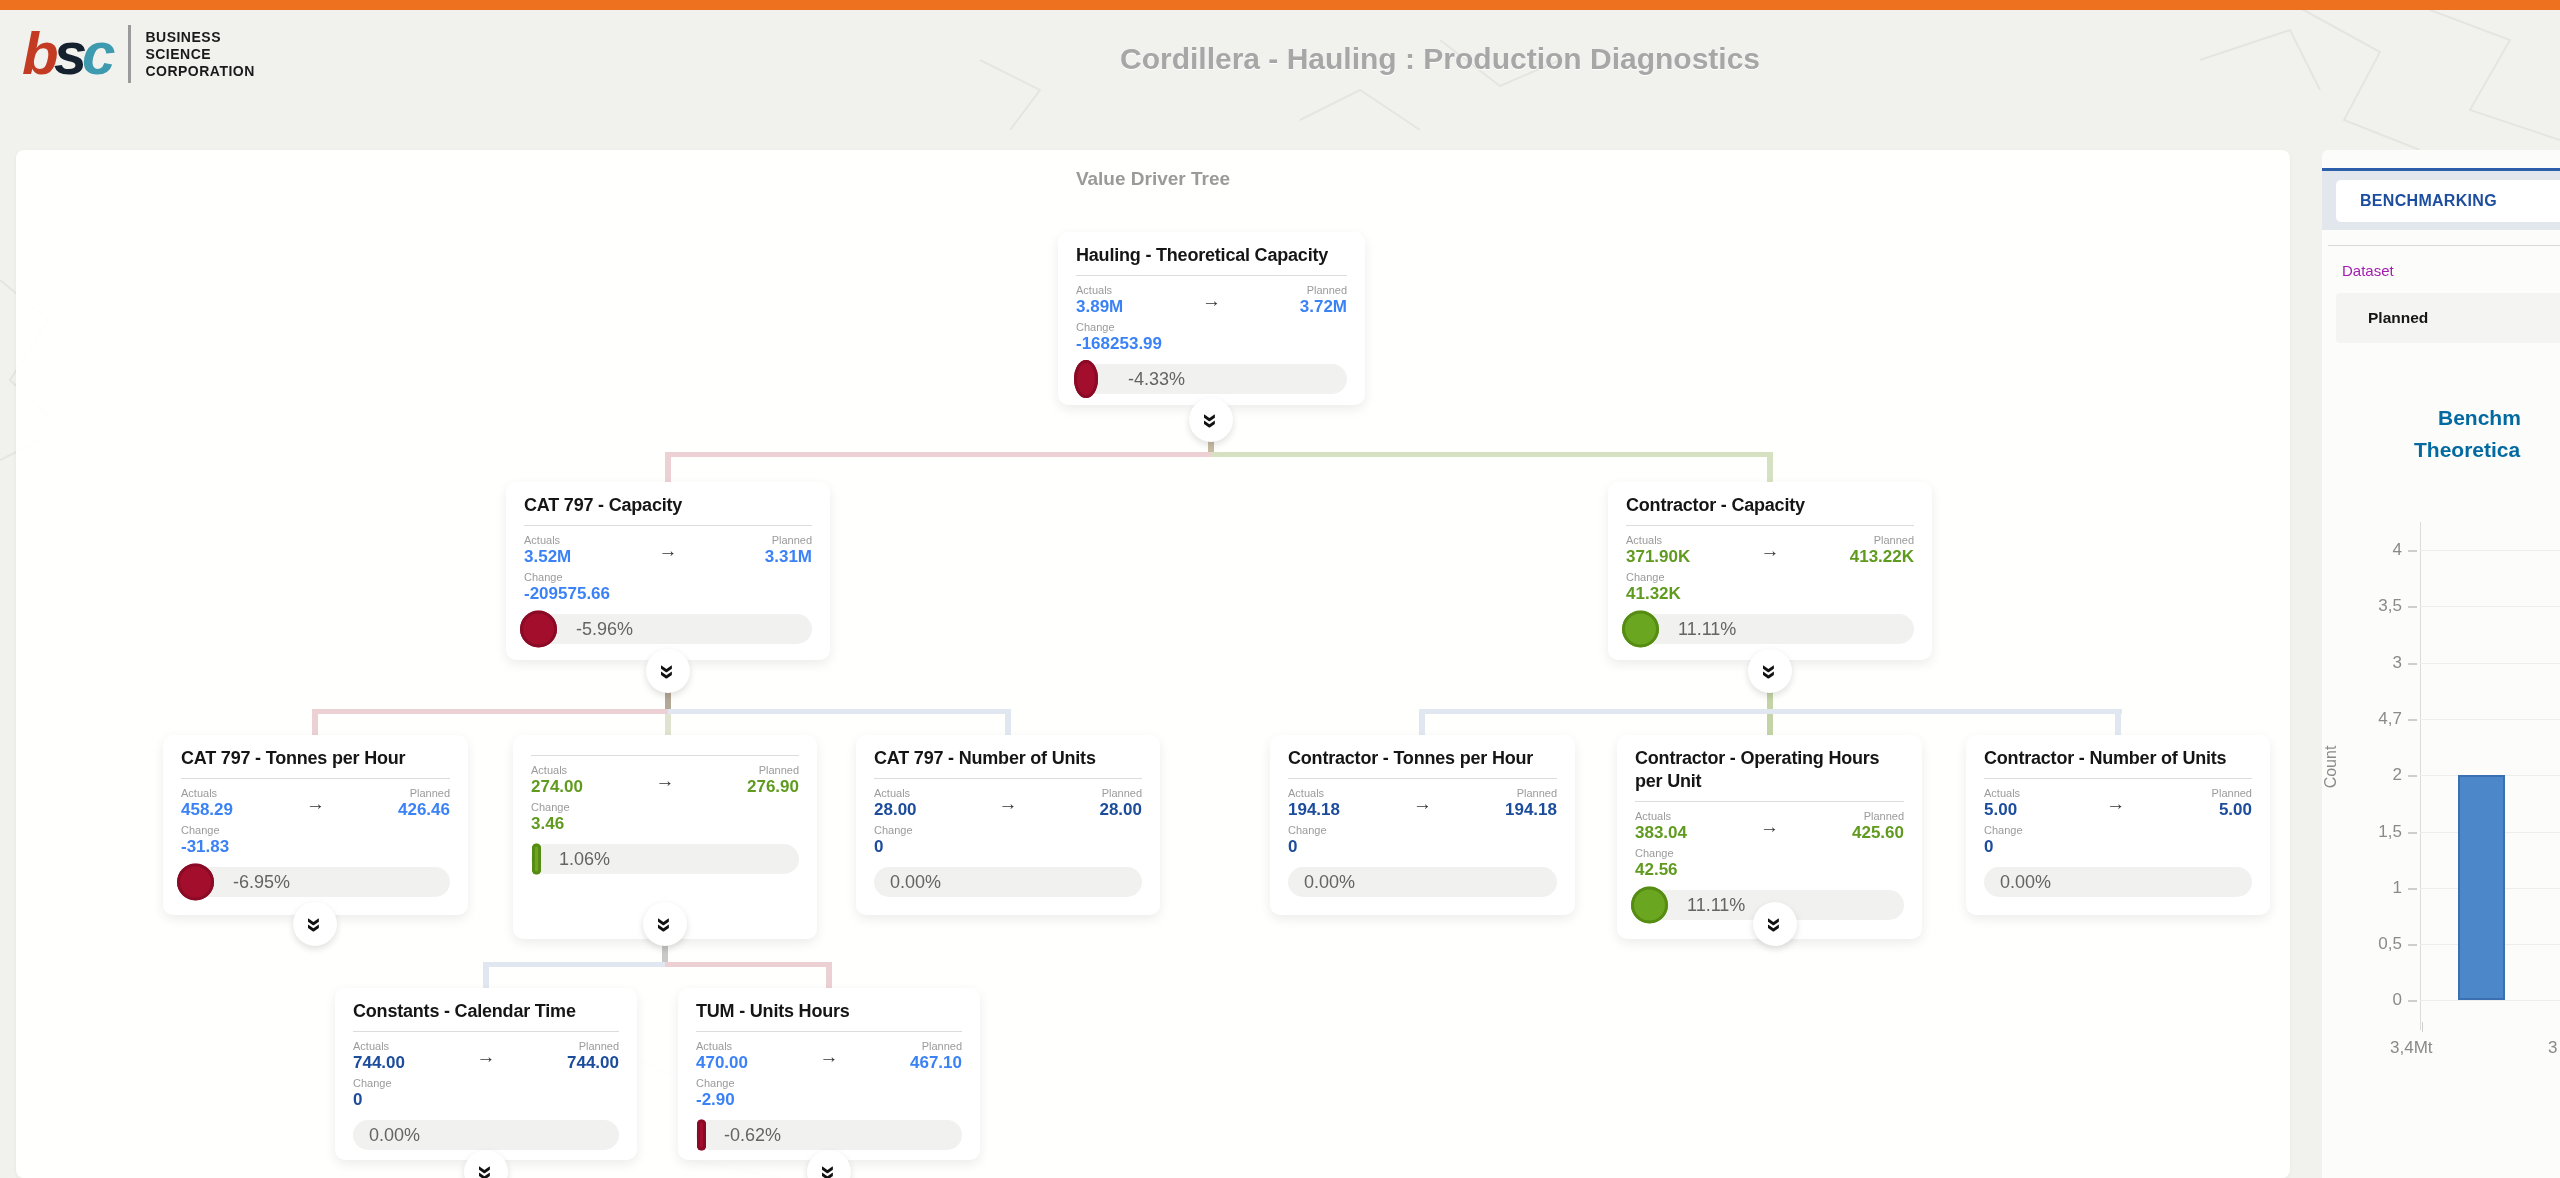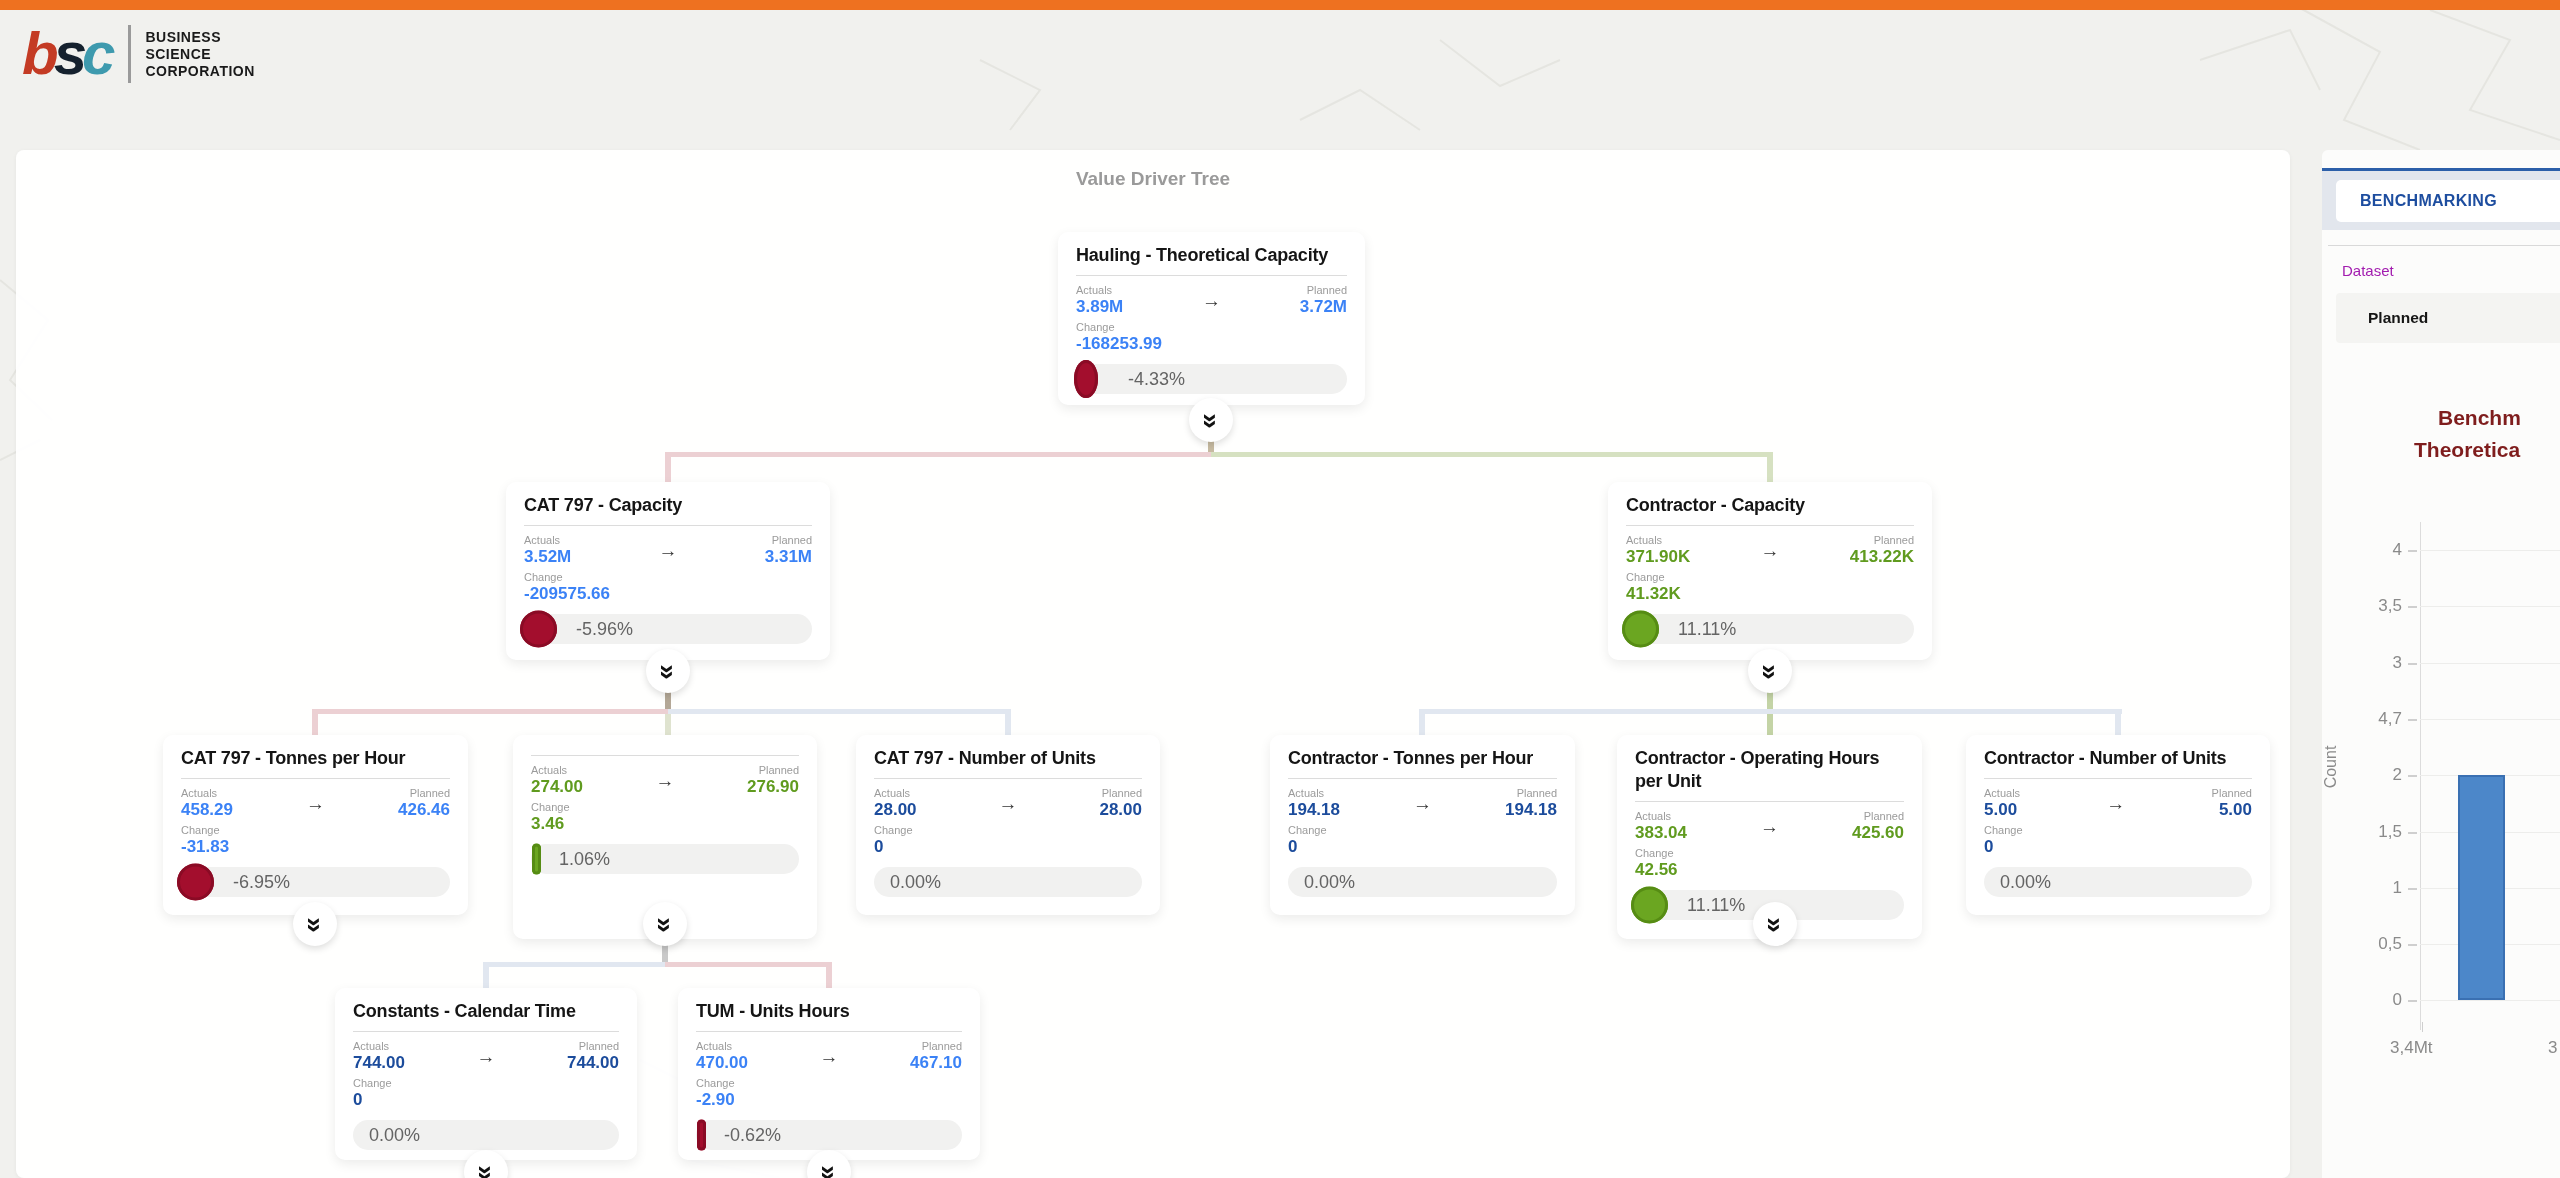--- a/index.html
+++ b/index.html
@@ -78,21 +78,21 @@
   .tabstrip{position:absolute;left:0;top:18px;width:260px;height:62px;background:#e2e6ed;
     border-top:3px solid #2c5fa9;box-sizing:border-box;}
   .tab{position:absolute;left:14px;top:9px;width:250px;height:42px;background:#fff;border-radius:5px;
     display:flex;align-items:center;justify-content:flex-start;padding-left:24px;box-sizing:border-box;cursor:pointer;}
   .tab-label{font-size:16px;font-weight:700;color:#1d4d9f;letter-spacing:.3px;white-space:nowrap;}
   .bdiv{position:absolute;left:6px;top:95px;width:254px;height:1px;background:#d9d9d9;}
   .ds-label{position:absolute;left:20px;top:112px;font-size:15px;color:#a21caf;}
   .ds-select{position:absolute;left:14px;top:143px;width:250px;height:50px;background:#f4f4f2;
     border-radius:4px;display:flex;align-items:center;padding-left:32px;box-sizing:border-box;cursor:pointer;}
   .ds-value{font-size:15.5px;font-weight:700;color:#151515;}
-  .btitle{position:absolute;font-size:21px;font-weight:700;color:#7f1d1d;white-space:nowrap;}
+  .btitle{position:absolute;font-size:21px;font-weight:700;color:#0369a1;white-space:nowrap;}
   .ylab{position:absolute;left:-12px;top:608px;transform:rotate(-90deg);font-size:16px;color:#8a8a8a;}
   .yaxis{position:absolute;left:98px;top:372px;width:1px;height:508px;background:#dcdcdc;}
   .grid{position:absolute;left:98px;width:162px;height:1px;background:#ededeb;}
   .tickd{position:absolute;left:86px;width:9px;height:2px;background:#cfcfcf;}
   .ytick{position:absolute;left:28px;width:52px;text-align:right;font-size:17px;color:#8a8a8a;}
   .bar{position:absolute;left:136px;top:625px;width:47px;height:225px;background:#4c87c9;
     border:2px solid #3a70b2;box-sizing:border-box;}
   .xtick{position:absolute;left:100px;top:872px;width:1px;height:10px;background:#cfcfcf;}
   .xlab{position:absolute;top:888px;font-size:17px;color:#8a8a8a;white-space:nowrap;}
 </style>
@@ -112,20 +112,21 @@
 <div class="header">
   <div class="logo">
     <div class="logo-mark"><span class="b">b</span><span class="s">s</span><span class="c">c</span></div>
     <div class="logo-sep"></div>
     <div class="logo-text">
       <div>BUSINESS</div>
       <div>SCIENCE</div>
       <div>CORPORATION</div>
     </div>
   </div>
+  <div class="app-title">Cordillera - Hauling : Production Diagnostics</div>
 </div>
 
 <div class="main-panel"></div>
 <div class="vdt-heading">Value Driver Tree</div>
 
 <div class="ln c-tan" style="left:1208px;top:410px;width:6px;height:46px"></div>
 <div class="ln c-pink" style="left:668px;top:452px;width:543px;height:5px"></div>
 <div class="ln c-green" style="left:1211px;top:452px;width:559px;height:5px"></div>
 <div class="ln c-pink" style="left:665px;top:452px;width:6px;height:30px"></div>
 <div class="ln c-green" style="left:1767px;top:452px;width:6px;height:30px"></div>

